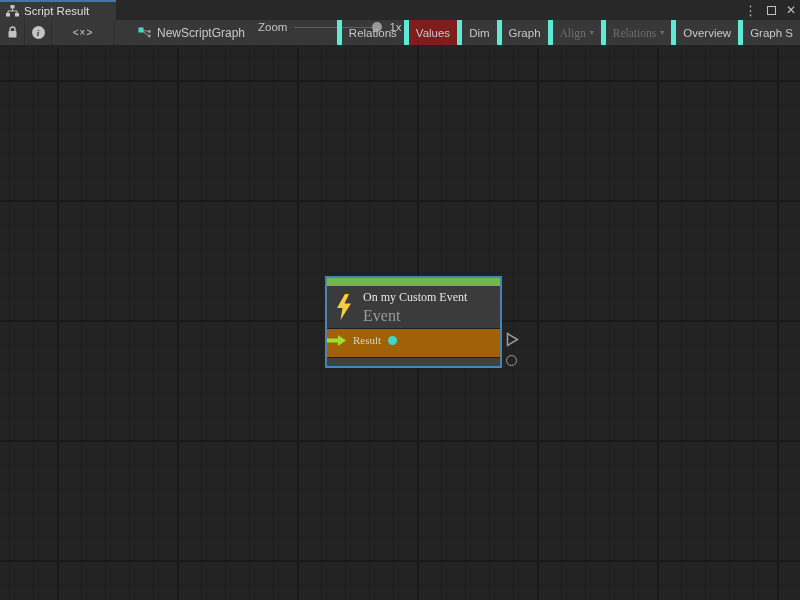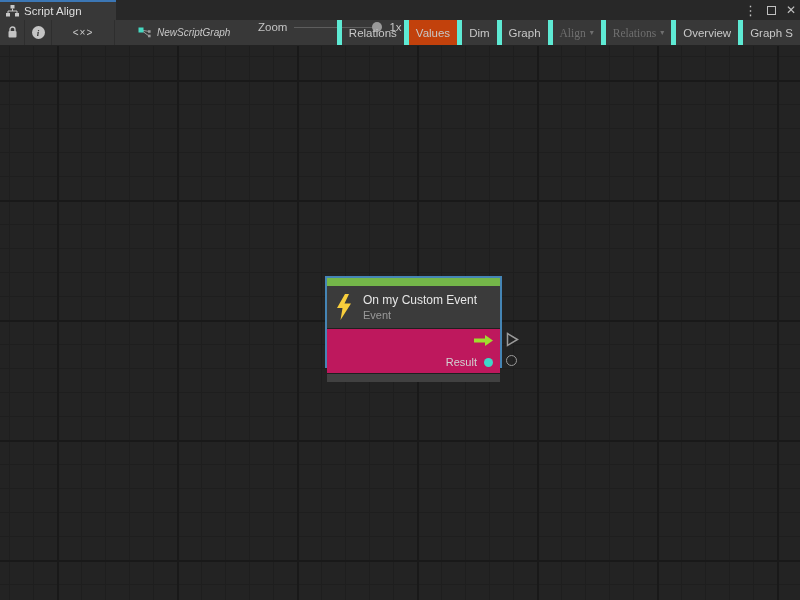--- a/index.html
+++ b/index.html
@@ -23,55 +23,55 @@
   .tbtn { display:flex; align-items:center; justify-content:center; height:25px; cursor:default; }
   .left-icons { position:absolute; left:0; top:0; display:flex; height:25px; }
   .left-icons .tbtn { border-right:1px solid #2e2e2e; }
   .lock-btn { width:25px; }
   .info-btn { width:27px; }
   .code-btn { width:63px; font-size:10px; letter-spacing:1px; color:#cccccc; }
   .info-circle { width:13px; height:13px; border-radius:50%; background:#c4c4c4; color:#333;
                  font-size:9px; font-weight:bold; display:flex; align-items:center; justify-content:center;
                  font-family:"Liberation Serif", serif; font-style:italic; }
   .breadcrumb { position:absolute; left:130px; top:0; height:25px; display:flex; align-items:center; gap:6px; padding:0 8px; }
-  .breadcrumb .gname { color:#c8c8c8; font-size:10px;font-style:italic; }
+  .breadcrumb .gname { color:#c8c8c8; font-size:12px; }
   .zoom-group { position:absolute; left:258px; top:0; height:14px; display:flex; align-items:center; gap:7px; }
   .zoom-label { color:#c4c4c4; }
   .slider { position:relative; width:88px; height:12px; }
   .slider .track { position:absolute; left:0; right:0; top:5.5px; height:1.5px; background:#5d5d5d; }
   .slider .thumb { position:absolute; right:0; top:1px; width:10px; height:10px; border-radius:50%; background:#9a9a9a; }
   .zoom-value { color:#c4c4c4; }
   .right-btns { position:absolute; right:0; top:0; height:25px; display:flex; white-space:nowrap; }
   .right-btns .tbtn { padding:0 7px; border-left:5px solid #5eead4; }
-  .right-btns .tbtn.active { background:#c2410c; }
+  .right-btns .tbtn.active { background:#7f1d1d; }
   .right-btns .tbtn.disabled { color:#6f6f6f;font-family:Liberation Serif, serif; }
   .caret { font-size:8px; margin-left:4px; }
 
   
   .canvas { position:absolute; left:0; top:46px; width:800px; height:554px;
             background-color:#232323;
             background-image:
               linear-gradient(to right, #191919 2px, transparent 2px),
               linear-gradient(to bottom, #191919 2px, transparent 2px),
               linear-gradient(to right, #1e1e1e 1px, transparent 1px),
               linear-gradient(to bottom, #1e1e1e 1px, transparent 1px);
             background-size:120px 120px, 120px 120px, 24px 24px, 24px 24px;
             background-position:57px 34px, 57px 34px, 9px 10px, 9px 10px; }
 
   
   .node { position:absolute; left:325px; top:230px; width:177px; height:92px;
-          border:2px solid #4585b5; background:#343434; display:flex; flex-direction:column; }
+          border:2px solid #4585b5; background:#343434; display:flex; flex-direction:column;font-family:Liberation Serif, serif; }
   .node-strip { height:8px; background:#74b649; flex:none; }
   .node-header { height:42px; background:#3b3b3b; display:flex; align-items:center; padding:0 10px 0 8px; gap:10px; flex:none; }
   .bolt { flex:none; }
   .node-titles { display:flex; flex-direction:column; justify-content:center; }
   .node-title { color:#e6e6e6; font-size:12px; white-space:nowrap; }
-  .node-subtitle { color:#9a9a9a; font-size:11px; margin-top:2px; }
+  .node-subtitle { color:#9a9a9a; font-size:16px; margin-top:2px; }
   .hdiv { height:1px; background:#1f1f1f; flex:none; }
-  .node-body { flex:1; background:#be185d; display:flex; flex-direction:column; justify-content:flex-start; }
+  .node-body { flex:1; background:#a16207; display:flex; flex-direction:row; justify-content:flex-start; }
   .port-row { display:flex; align-items:center; justify-content:flex-end; gap:7px; padding-right:7px; height:22px; }
   .port-label { color:#d2d2d2; font-size:11px; }
   .value-dot { width:9px; height:9px; border-radius:50%; background:#3fd6c8; }
   .node-footer { height:8px; background:#414141; flex:none; }
 
   
   .ext-tri { position:absolute; left:506px; top:286px; }
   .ext-circ { position:absolute; left:506px; top:309px; width:11px; height:11px;
               border:1.5px solid #9a9a9a; border-radius:50%; }
 </style>
@@ -81,21 +81,21 @@
 <div class="window">
 
   <div class="tabbar">
     <div class="tab">
       <svg width="13" height="12" viewBox="0 0 13 12">
         <rect x="4.5" y="0" width="4" height="3.5" fill="#c8c8c8"></rect>
         <path d="M6.5 3.5 V6 M2 6 H11 M2 6 V8 M11 6 V8" stroke="#c8c8c8" stroke-width="1" fill="none"></path>
         <rect x="0" y="8" width="4" height="3.5" fill="#c8c8c8"></rect>
         <rect x="9" y="8" width="4" height="3.5" fill="#c8c8c8"></rect>
       </svg>
-      <span class="tab-title">Script Align</span>
+      <span class="tab-title">Script Result</span>
     </div>
     <div class="winctl">
       <span class="kebab">⋮</span>
       <span class="maxbox"></span>
       <span class="closex">✕</span>
     </div>
   </div>
 
   <div class="toolbar">
     <div class="left-icons">

